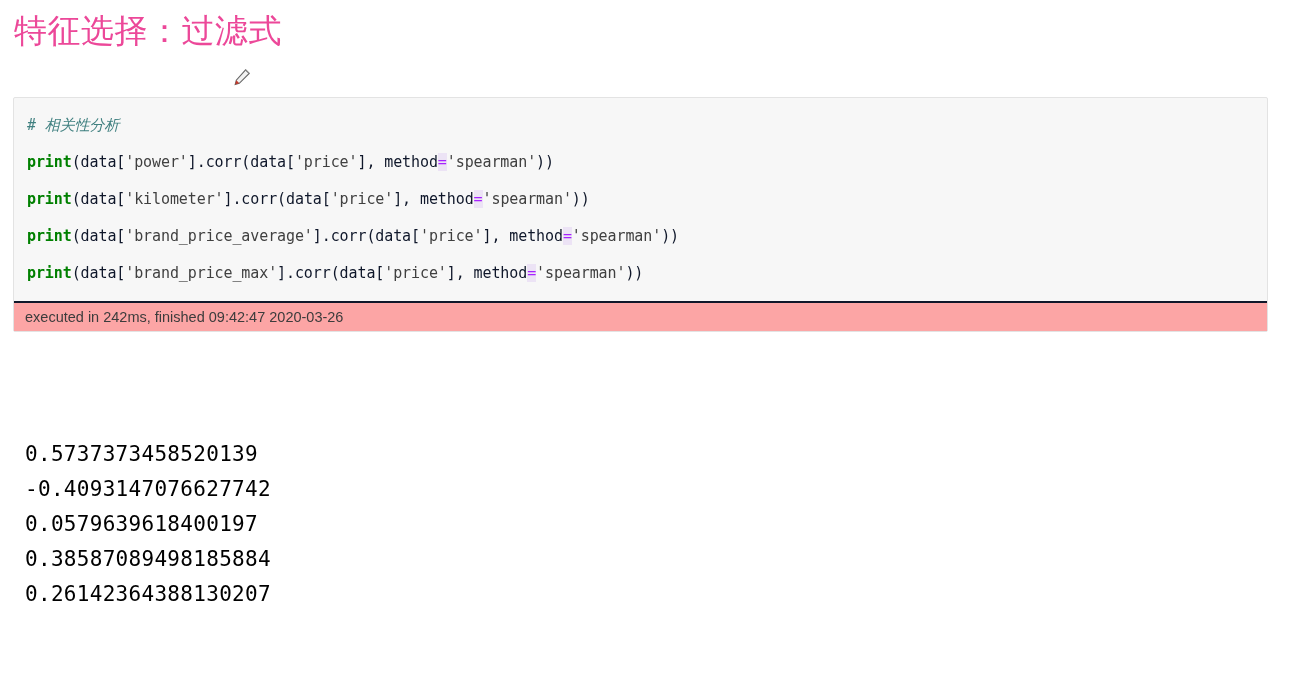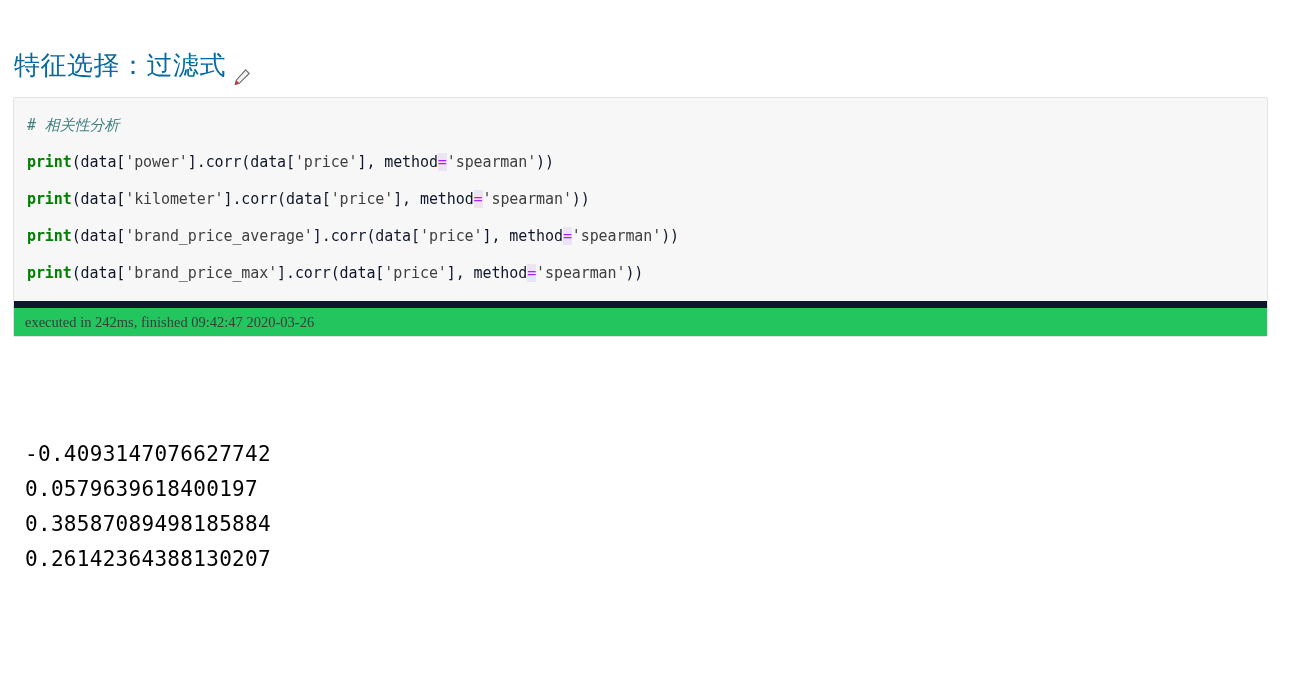--- a/index.html
+++ b/index.html
@@ -15,27 +15,26 @@
     overflow: hidden;
     position: relative;
   }
 
   
   .page-title {
     position: absolute;
     left: 14px;
     top: 8px;
     font-family: "DejaVu Sans", "Liberation Sans", sans-serif;
-    font-size: 26px;
+    font-size: 33px;
     font-weight: 400;
     line-height: 46px;
-    color: #0369a1;
+    color: #ec4899;
     letter-spacing: 0.5px;
     white-space: nowrap;
-    margin-top: 34px;
   }
 
   
   .pen-cursor {
     position: absolute;
     left: 233px;
     top: 68px;
     width: 18px;
     height: 18px;
     pointer-events: none;
@@ -65,23 +64,23 @@
     color: #000000;
     letter-spacing: -0.1px;
   }
   .tok-comment { color: #408080; font-style: italic; }
   .tok-fn      { color: #008000; font-weight: bold; }
   .tok-str     { color: #404040; }
   .tok-plain   { color: #0f172a; }
   .tok-op      { color: #a722ff; background: #ece3f5; }
 
   .exec-bar {
-    border-top: 7px solid #0f172a;
-    background: #22c55e;
-    font-family: Liberation Serif, serif;
+    border-top: 2px solid #0f172a;
+    background: #fca5a5;
+    font-family: Liberation Sans, sans-serif;
     font-size: 14.5px;
     line-height: 28px;
     height: 28px;
     color: #3c3c3c;
     padding-left: 11px;
     white-space: nowrap;
   }
 
   
   .output {
@@ -118,17 +117,18 @@
       <div class="code-line"><span class="tok-comment"># 相关性分析</span></div>
       <div class="code-line"><span class="tok-fn">print</span><span class="tok-plain">(data[</span><span class="tok-str">'power'</span><span class="tok-plain">].corr(data[</span><span class="tok-str">'price'</span><span class="tok-plain">], method</span><span class="tok-op">=</span><span class="tok-str">'spearman'</span><span class="tok-plain">))</span></div>
       <div class="code-line"><span class="tok-fn">print</span><span class="tok-plain">(data[</span><span class="tok-str">'kilometer'</span><span class="tok-plain">].corr(data[</span><span class="tok-str">'price'</span><span class="tok-plain">], method</span><span class="tok-op">=</span><span class="tok-str">'spearman'</span><span class="tok-plain">))</span></div>
       <div class="code-line"><span class="tok-fn">print</span><span class="tok-plain">(data[</span><span class="tok-str">'brand_price_average'</span><span class="tok-plain">].corr(data[</span><span class="tok-str">'price'</span><span class="tok-plain">], method</span><span class="tok-op">=</span><span class="tok-str">'spearman'</span><span class="tok-plain">))</span></div>
       <div class="code-line"><span class="tok-fn">print</span><span class="tok-plain">(data[</span><span class="tok-str">'brand_price_max'</span><span class="tok-plain">].corr(data[</span><span class="tok-str">'price'</span><span class="tok-plain">], method</span><span class="tok-op">=</span><span class="tok-str">'spearman'</span><span class="tok-plain">))</span></div>
     </div>
   <div class="exec-bar">executed in 242ms, finished 09:42:47 2020-03-26</div>
 </div>
 
 <div class="output">
+    <div class="out-line">0.5737373458520139</div>
     <div class="out-line">-0.4093147076627742</div>
     <div class="out-line">0.0579639618400197</div>
     <div class="out-line">0.38587089498185884</div>
     <div class="out-line">0.26142364388130207</div>
   </div>
 
 </body></html>

